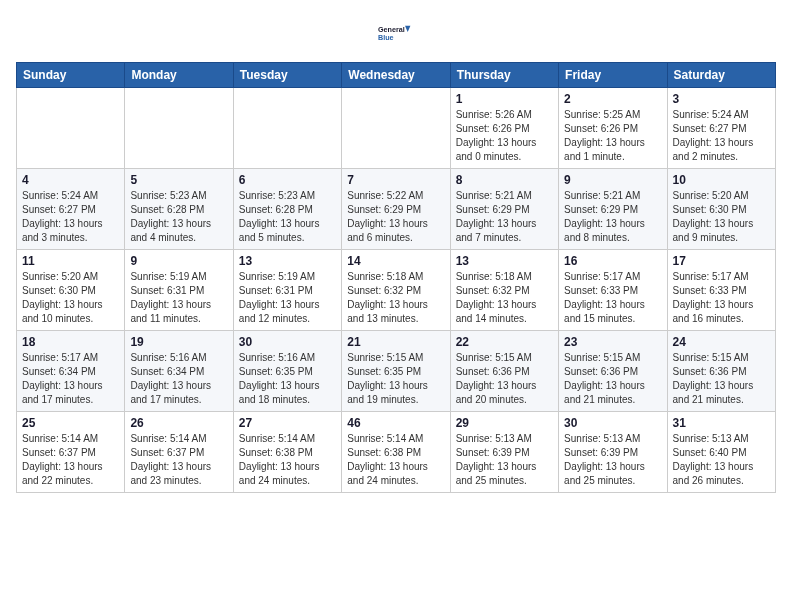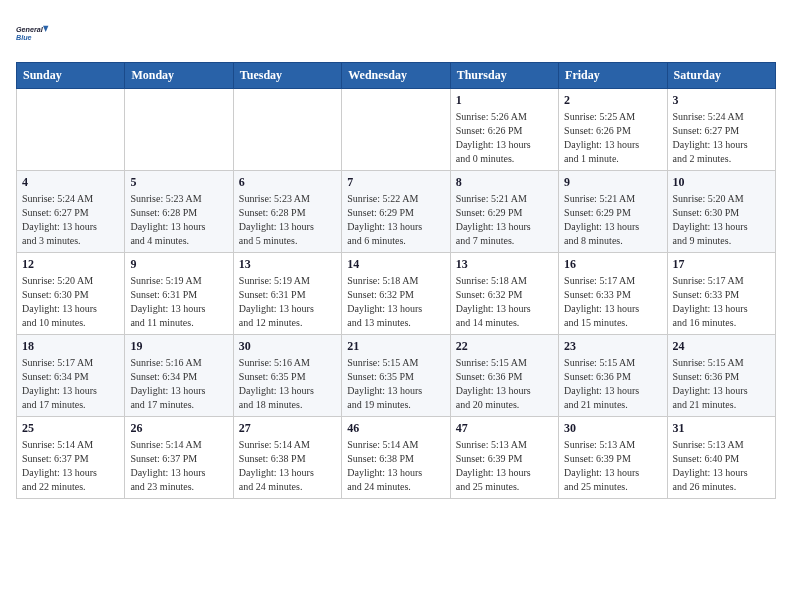--- a/index.html
+++ b/index.html
@@ -6,23 +6,22 @@
     body {
       font-family: Arial, sans-serif;
       background: #fff;
       width: 792px;
       min-height: 612px;
       padding: 16px;
     }
     .header {
       display: flex;
       align-items: flex-start;
-      justify-content: flex-start;
+      justify-content: center;
       margin-bottom: 10px;
-      font-style: italic;
     }
     .logo {
       display: flex;
       align-items: center;
       gap: 4px;
     }
     .logo-icon {
       width: 36px;
       height: 36px;
     }
@@ -35,21 +34,20 @@
       color: #1a1a2e;
     }
     .location {
       font-size: 14px;
       color: #333;
     }
     .calendar {
       width: 100%;
       border-collapse: collapse;
       font-size: 10.5px;
-      font-family: Liberation Serif, serif;
     }
     .calendar th {
       background: #2962a8;
       color: #fff;
       text-align: left;
       padding: 5px 6px;
       font-size: 12px;
       font-weight: bold;
       border: 1px solid #1a4a8a;
     }
@@ -185,21 +183,21 @@
         <td>
           <div class="day-num">10</div>
           <div class="day-info" style="white-space: pre-line;">Sunrise: 5:20 AM
 Sunset: 6:30 PM
 Daylight: 13 hours
 and 9 minutes.</div>
         </td>
       </tr>
       <tr>
         <td>
-          <div class="day-num">12</div>
+          <div class="day-num">11</div>
           <div class="day-info" style="white-space: pre-line;">Sunrise: 5:20 AM
 Sunset: 6:30 PM
 Daylight: 13 hours
 and 10 minutes.</div>
         </td>
         <td>
           <div class="day-num">9</div>
           <div class="day-info" style="white-space: pre-line;">Sunrise: 5:19 AM
 Sunset: 6:31 PM
 Daylight: 13 hours
@@ -315,21 +313,21 @@
 and 24 minutes.</div>
         </td>
         <td>
           <div class="day-num">46</div>
           <div class="day-info" style="white-space: pre-line;">Sunrise: 5:14 AM
 Sunset: 6:38 PM
 Daylight: 13 hours
 and 24 minutes.</div>
         </td>
         <td>
-          <div class="day-num">47</div>
+          <div class="day-num">29</div>
           <div class="day-info" style="white-space: pre-line;">Sunrise: 5:13 AM
 Sunset: 6:39 PM
 Daylight: 13 hours
 and 25 minutes.</div>
         </td>
         <td>
           <div class="day-num">30</div>
           <div class="day-info" style="white-space: pre-line;">Sunrise: 5:13 AM
 Sunset: 6:39 PM
 Daylight: 13 hours

